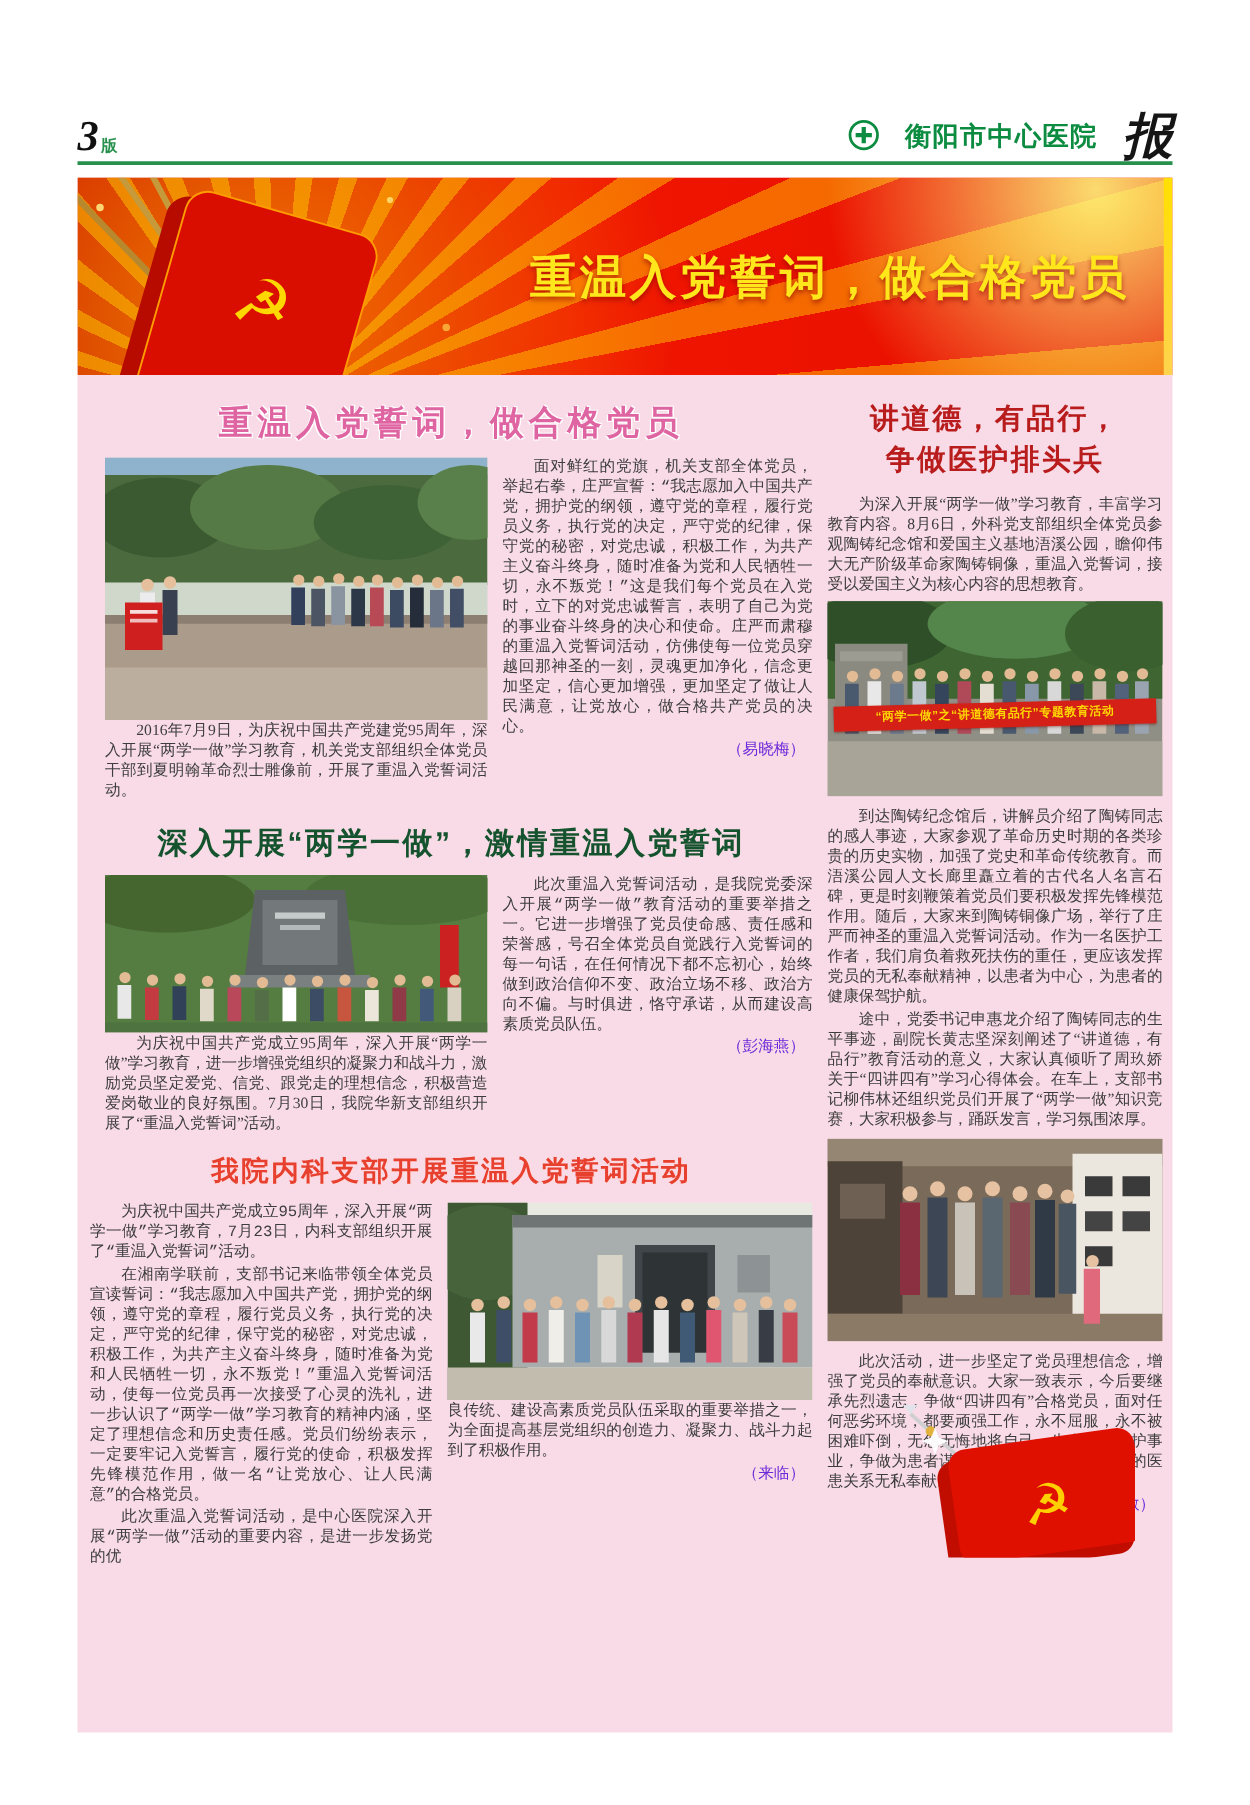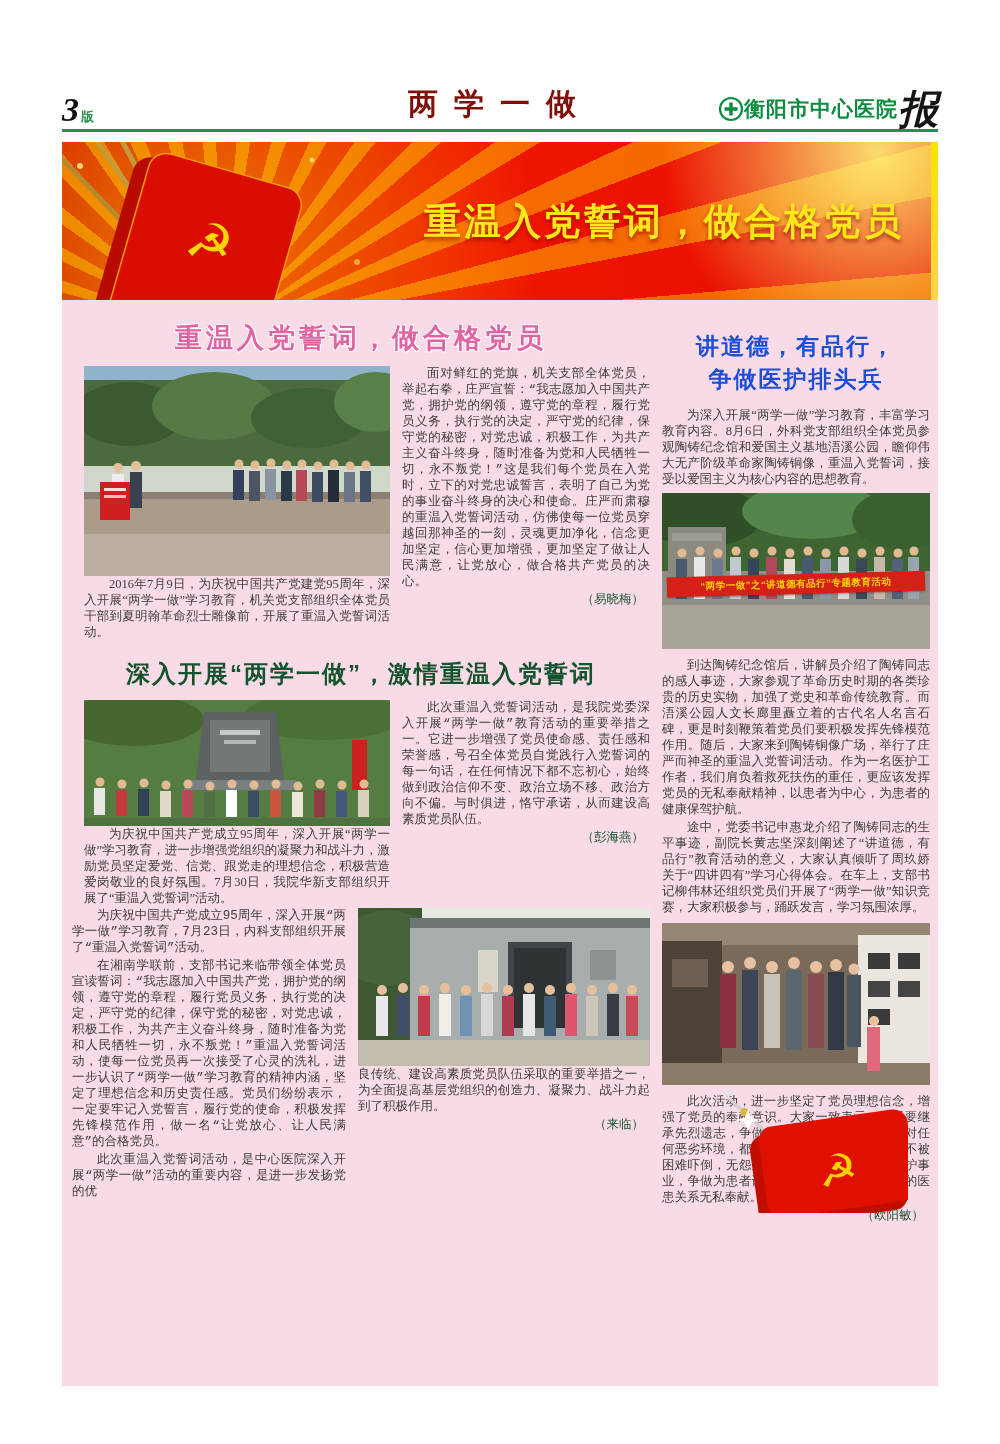--- a/index.html
+++ b/index.html
@@ -8,21 +8,21 @@
 
   
   .header{position:absolute;left:62px;right:62px;top:84px;height:42px;
           border-bottom:3px solid #27904c;display:flex;align-items:flex-end;
           justify-content:space-between;padding-bottom:3px;}
   .hdr-left{display:flex;align-items:flex-end;}
   .page-num{font:italic 700 34px "Liberation Serif",serif;color:#111;line-height:.9;}
   .page-label{font:700 13px "Liberation Sans",sans-serif;color:#27904c;margin-left:2px;}
   .hdr-center{position:absolute;left:0;right:0;bottom:4px;text-align:center;
               font:700 30px "DejaVu Serif",serif;color:#7e120b;letter-spacing:16px;}
-  .hdr-right{display:flex;align-items:flex-end;gap:0;justify-content:flex-end;}
+  .hdr-right{display:flex;align-items:flex-end;gap:20px;justify-content:flex-end;}
   .masthead-name{font:700 21px "Liberation Sans",sans-serif;color:#0c8c40;letter-spacing:1px;padding-bottom:3px;}
   .masthead-suffix{font:italic 700 40px "DejaVu Serif",serif;color:#151515;line-height:.85;}
 
   
   .main-pink{position:absolute;left:62px;right:62px;top:142px;height:1244px;
              background:#f8dbe6;overflow:hidden;}
 
   
   .banner{position:relative;height:158px;overflow:hidden;
     background:
@@ -39,35 +39,35 @@
 
   
   .cols{display:flex;gap:12px;padding:6px 8px 0 10px;}
   .left-col{width:578px;}
   .right-col{flex:1;position:relative;padding-top:8px;}
 
   
   p.body{font-size:12.5px;line-height:16px;color:#3d3d3d;text-align:justify;
          text-indent:2em;margin:0 0 2px 0;}
   p.body.noind{text-indent:0;}
-  p.sig{font-size:12.5px;line-height:16px;color:#14532d;text-align:right;
+  p.sig{font-size:12.5px;line-height:16px;color:#6d28d9;text-align:right;
         margin:2px 6px 0 0;}
   .photo{display:block;}
 
   
   .a1-title{text-align:center;font:700 27px "Liberation Sans","DejaVu Sans",sans-serif;
       color:#df64a2;letter-spacing:4px;margin:14px 0 10px;
       text-shadow:1px 1px 0 #fff,-1px 1px 0 #fff,1px -1px 0 #fff;}
   .a2-title{text-align:center;font:700 24px "Liberation Sans","DejaVu Sans",sans-serif;
       color:#14532d;letter-spacing:2px;margin:16px 0 10px;}
   .a3-title{text-align:center;font:700 22px "Liberation Sans","DejaVu Sans",sans-serif;
       color:#e8402e;letter-spacing:2px;margin:14px 0 10px;
       text-shadow:1px 1px 0 #ffd9dd;}
   .sb-title{text-align:center;font:700 23px "Liberation Sans","DejaVu Sans",sans-serif;
-      color:#1d4ed8;letter-spacing:2px;line-height:1.45;margin:16px 0 10px;}
+      color:#b91c1c;letter-spacing:2px;line-height:1.45;margin:4px 0 10px;}
 
   .a-row{display:flex;gap:12px;}
   .stack306{width:306px;flex:none;padding-left:12px;}
   .flex-text{flex:1;min-width:0;font-family:Liberation Mono, monospace;}
   .stack292{width:292px;flex:none;}
   .cap{margin-top:6px;}
 
   
   .sb-photo1{position:relative;margin:6px 0 8px;}
   .photo-banner{position:absolute;left:5px;right:5px;top:52%;transform:rotate(-1.5deg);
@@ -81,21 +81,20 @@
 </head>
 <body>
 
 <div class="page">
 
   <div class="header">
     <div class="hdr-left">
       <span class="page-num">3</span>
       <span class="page-label">版</span>
     </div>
-    <div class="hdr-center">两学一做</div>
     <div class="hdr-right">
       <span>
         <svg width="26" height="26" viewBox="0 0 26 26">
           <circle cx="13" cy="13" r="11" fill="#ffffff" stroke="#0c8c40" stroke-width="2.2"></circle>
           <path d="M13 6.5 L13 19.5 M6.5 13 L19.5 13" stroke="#0c8c40" stroke-width="3.4"></path>
         </svg>
       </span>
       <span class="masthead-name">衡阳市中心医院</span>
       <span class="masthead-suffix">报</span>
     </div>
@@ -239,20 +238,21 @@
               <p class="body cap">为庆祝中国共产党成立95周年，深入开展“两学一做”学习教育，进一步增强党组织的凝聚力和战斗力，激励党员坚定爱党、信党、跟党走的理想信念，积极营造爱岗敬业的良好氛围。7月30日，我院华新支部组织开展了“重温入党誓词”活动。</p>
             </div>
             <div class="flex-text">
               <p class="body">此次重温入党誓词活动，是我院党委深入开展“两学一做”教育活动的重要举措之一。它进一步增强了党员使命感、责任感和荣誉感，号召全体党员自觉践行入党誓词的每一句话，在任何情况下都不忘初心，始终做到政治信仰不变、政治立场不移、政治方向不偏。与时俱进，恪守承诺，从而建设高素质党员队伍。</p>
               <p class="sig">（彭海燕）</p>
             </div>
           </div>
         </div>
 
         <div>
+          <div class="a3-title">我院内科支部开展重温入党誓词活动</div>
           <div class="a-row">
             <div class="flex-text">
               <p class="body">为庆祝中国共产党成立95周年，深入开展“两学一做”学习教育，7月23日，内科支部组织开展了“重温入党誓词”活动。</p>
               <p class="body">在湘南学联前，支部书记来临带领全体党员宣读誓词：“我志愿加入中国共产党，拥护党的纲领，遵守党的章程，履行党员义务，执行党的决定，严守党的纪律，保守党的秘密，对党忠诚，积极工作，为共产主义奋斗终身，随时准备为党和人民牺牲一切，永不叛党！”重温入党誓词活动，使每一位党员再一次接受了心灵的洗礼，进一步认识了“两学一做”学习教育的精神内涵，坚定了理想信念和历史责任感。党员们纷纷表示，一定要牢记入党誓言，履行党的使命，积极发挥先锋模范作用，做一名“让党放心、让人民满意”的合格党员。</p>
               <p class="body">此次重温入党誓词活动，是中心医院深入开展“两学一做”活动的重要内容，是进一步发扬党的优</p>
             </div>
             <div class="stack292">
               <svg class="photo" width="292" height="158" viewBox="0 0 292 158">
                 <rect width="292" height="158" fill="#e8eae2"></rect>
                 <rect x="0" y="0" width="64" height="158" fill="#3e5834"></rect>

